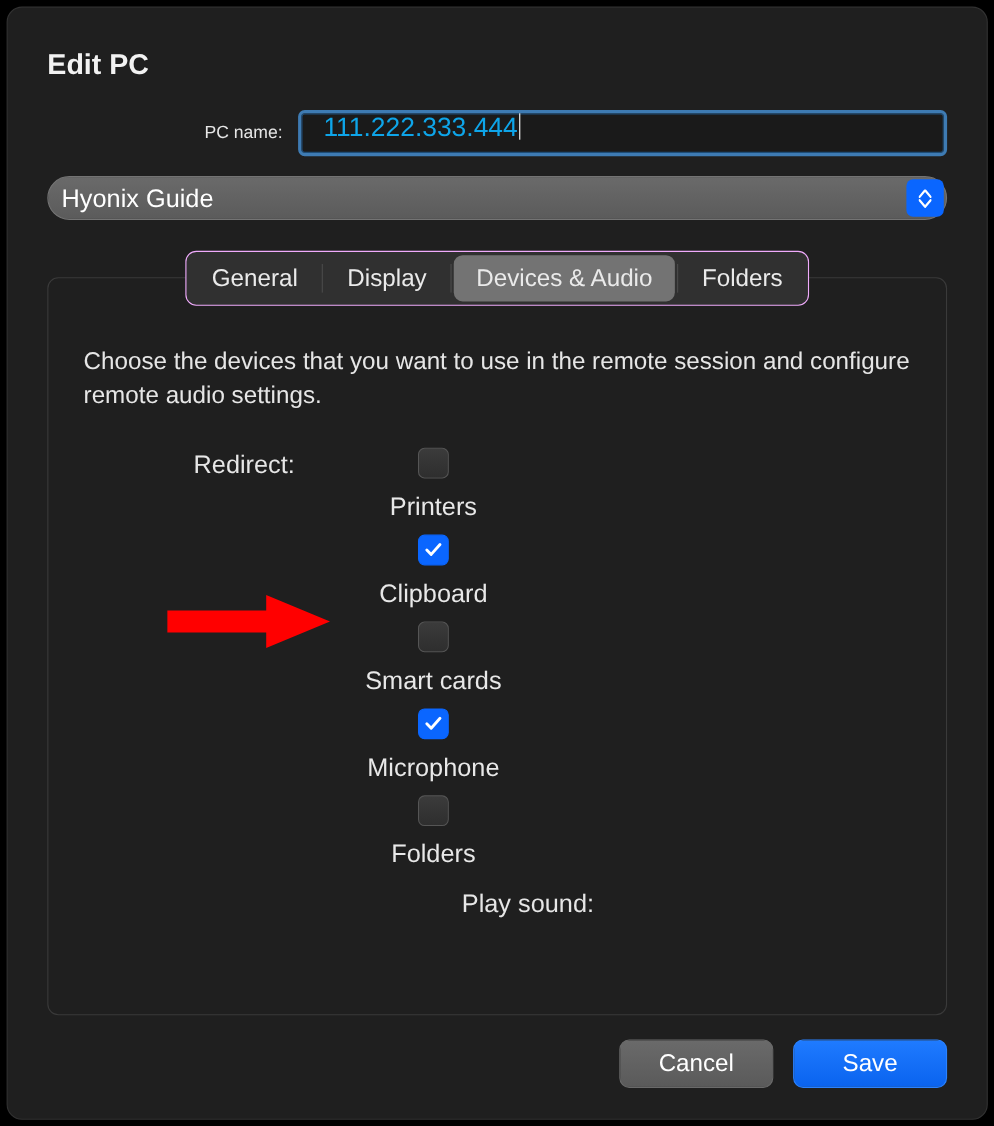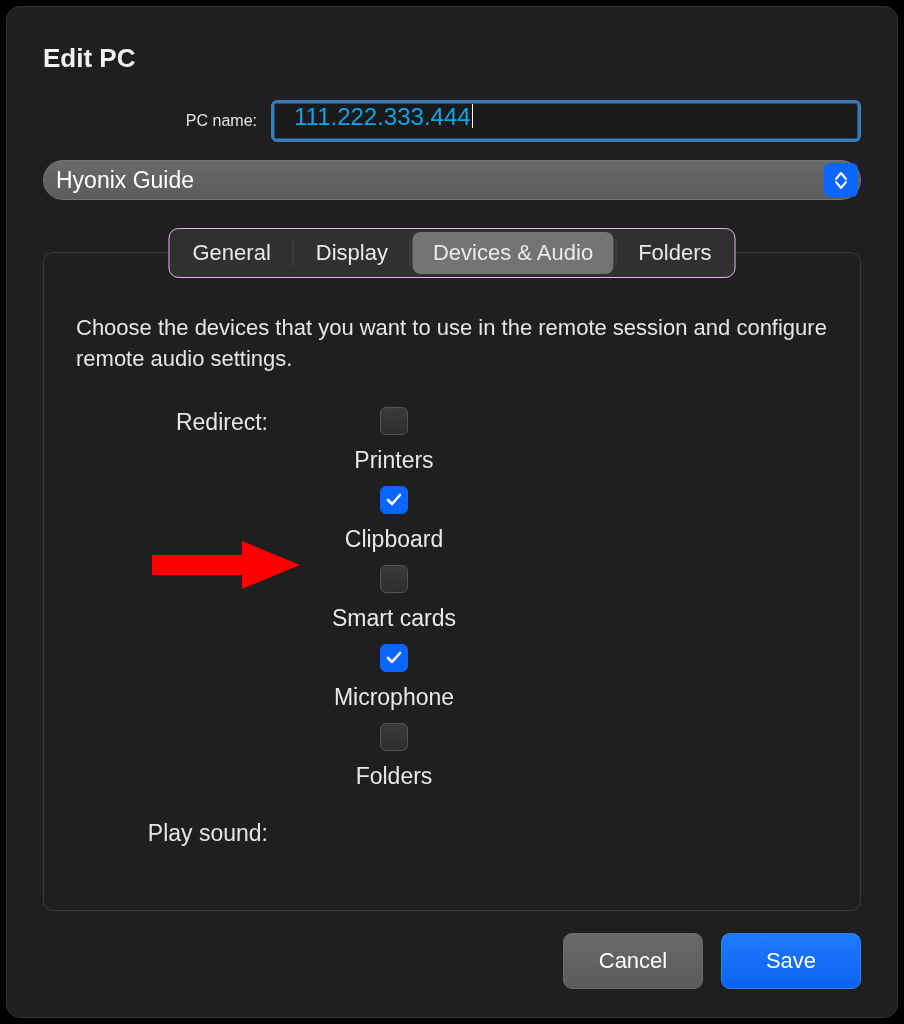--- a/index.html
+++ b/index.html
@@ -187,21 +187,21 @@
   }
 
   .footer {
     margin-top: 22px;
     display: flex;
     justify-content: flex-end;
     gap: 18px;
   }
   .btn {
     min-width: 140px;
-    height: 56px;
+    height: 44px;
     border-radius: 9px;
     font-size: 22px;
     display: flex;
     align-items: center;
     justify-content: center;
     border: 1px solid #6a6a6a;
   }
   .btn.secondary {
     background: linear-gradient(#6a6a6a, #5a5a5a);
     color: #fff;
@@ -295,21 +295,21 @@
           <div class="check-item">
             <span class="checkbox">
               
             </span>
             <span>Folders</span>
           </div>
 
         </div>
       </div>
 
-      <div class="opt-row" style="margin-top:28px; align-items:center;">
+      <div class="opt-row" style="margin-top:16px; align-items:center;justify-content:center;">
         <div class="label">Play sound:</div>
       </div>
 
       <svg class="arrow-annot" width="150" height="60">
         <polygon points="0,20 90,20 90,6 148,30 90,54 90,40 0,40" fill="#ff0000"></polygon>
       </svg>
 
     </div>
   </div>
 

